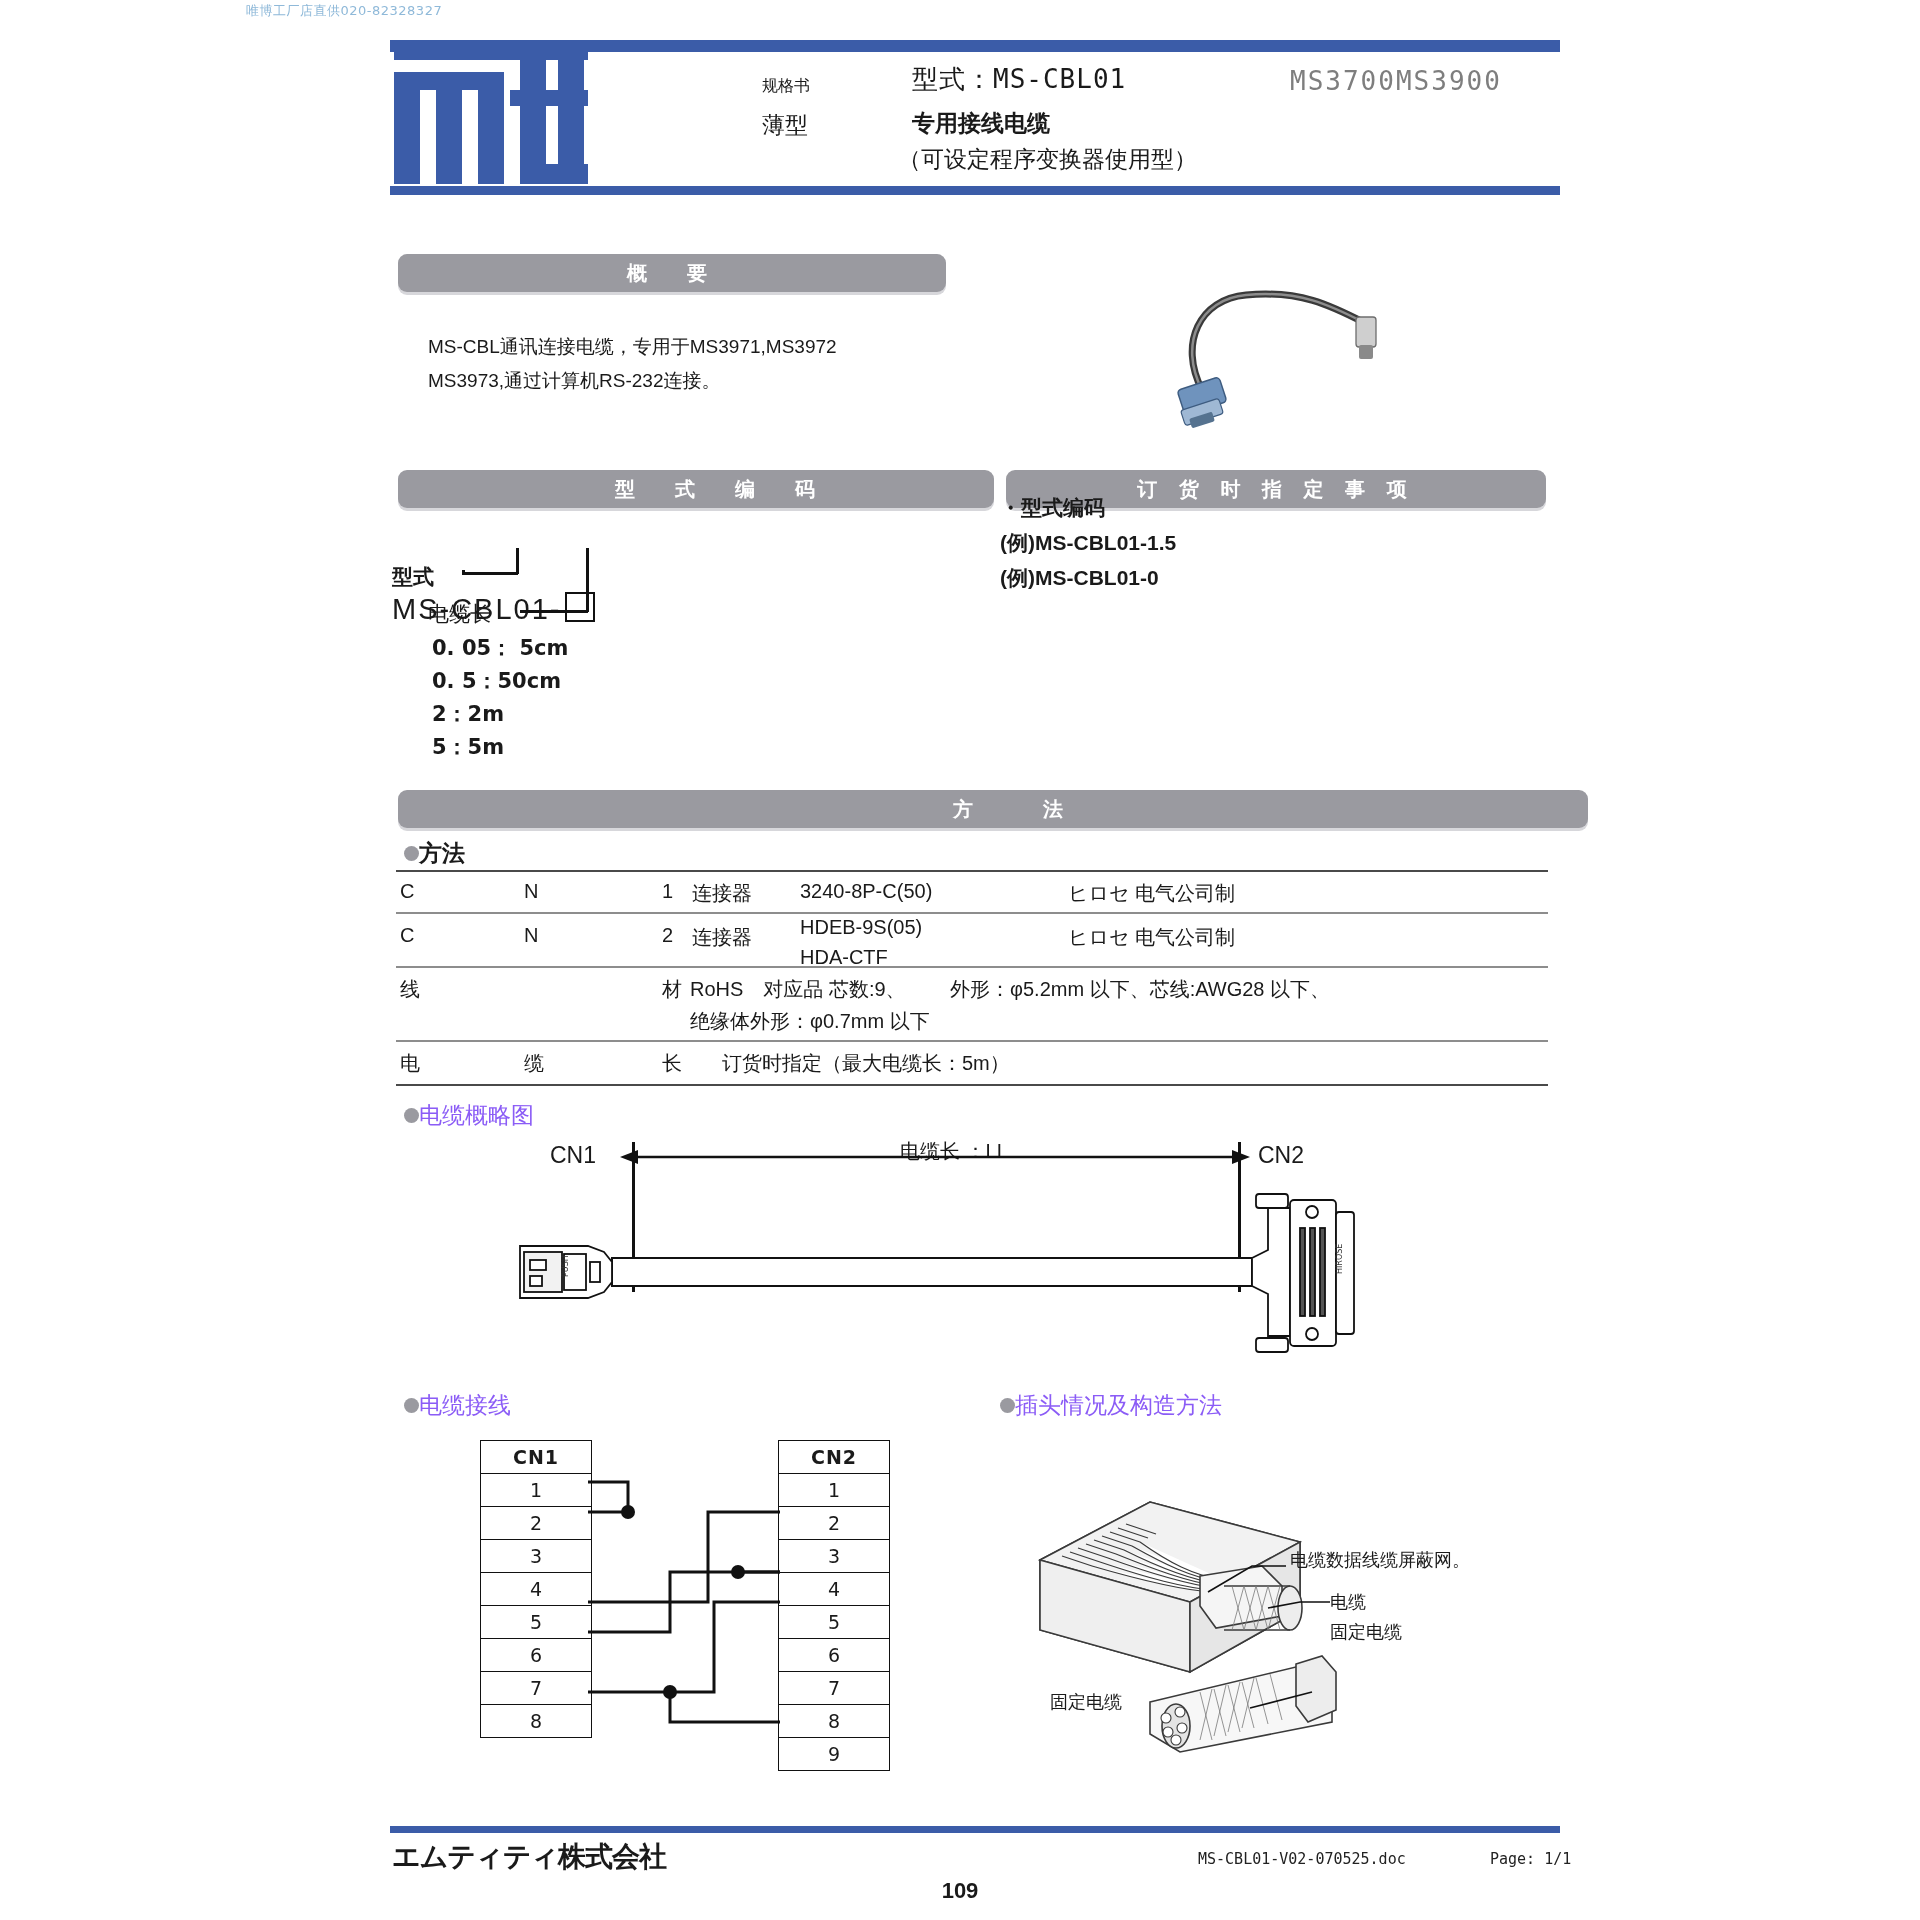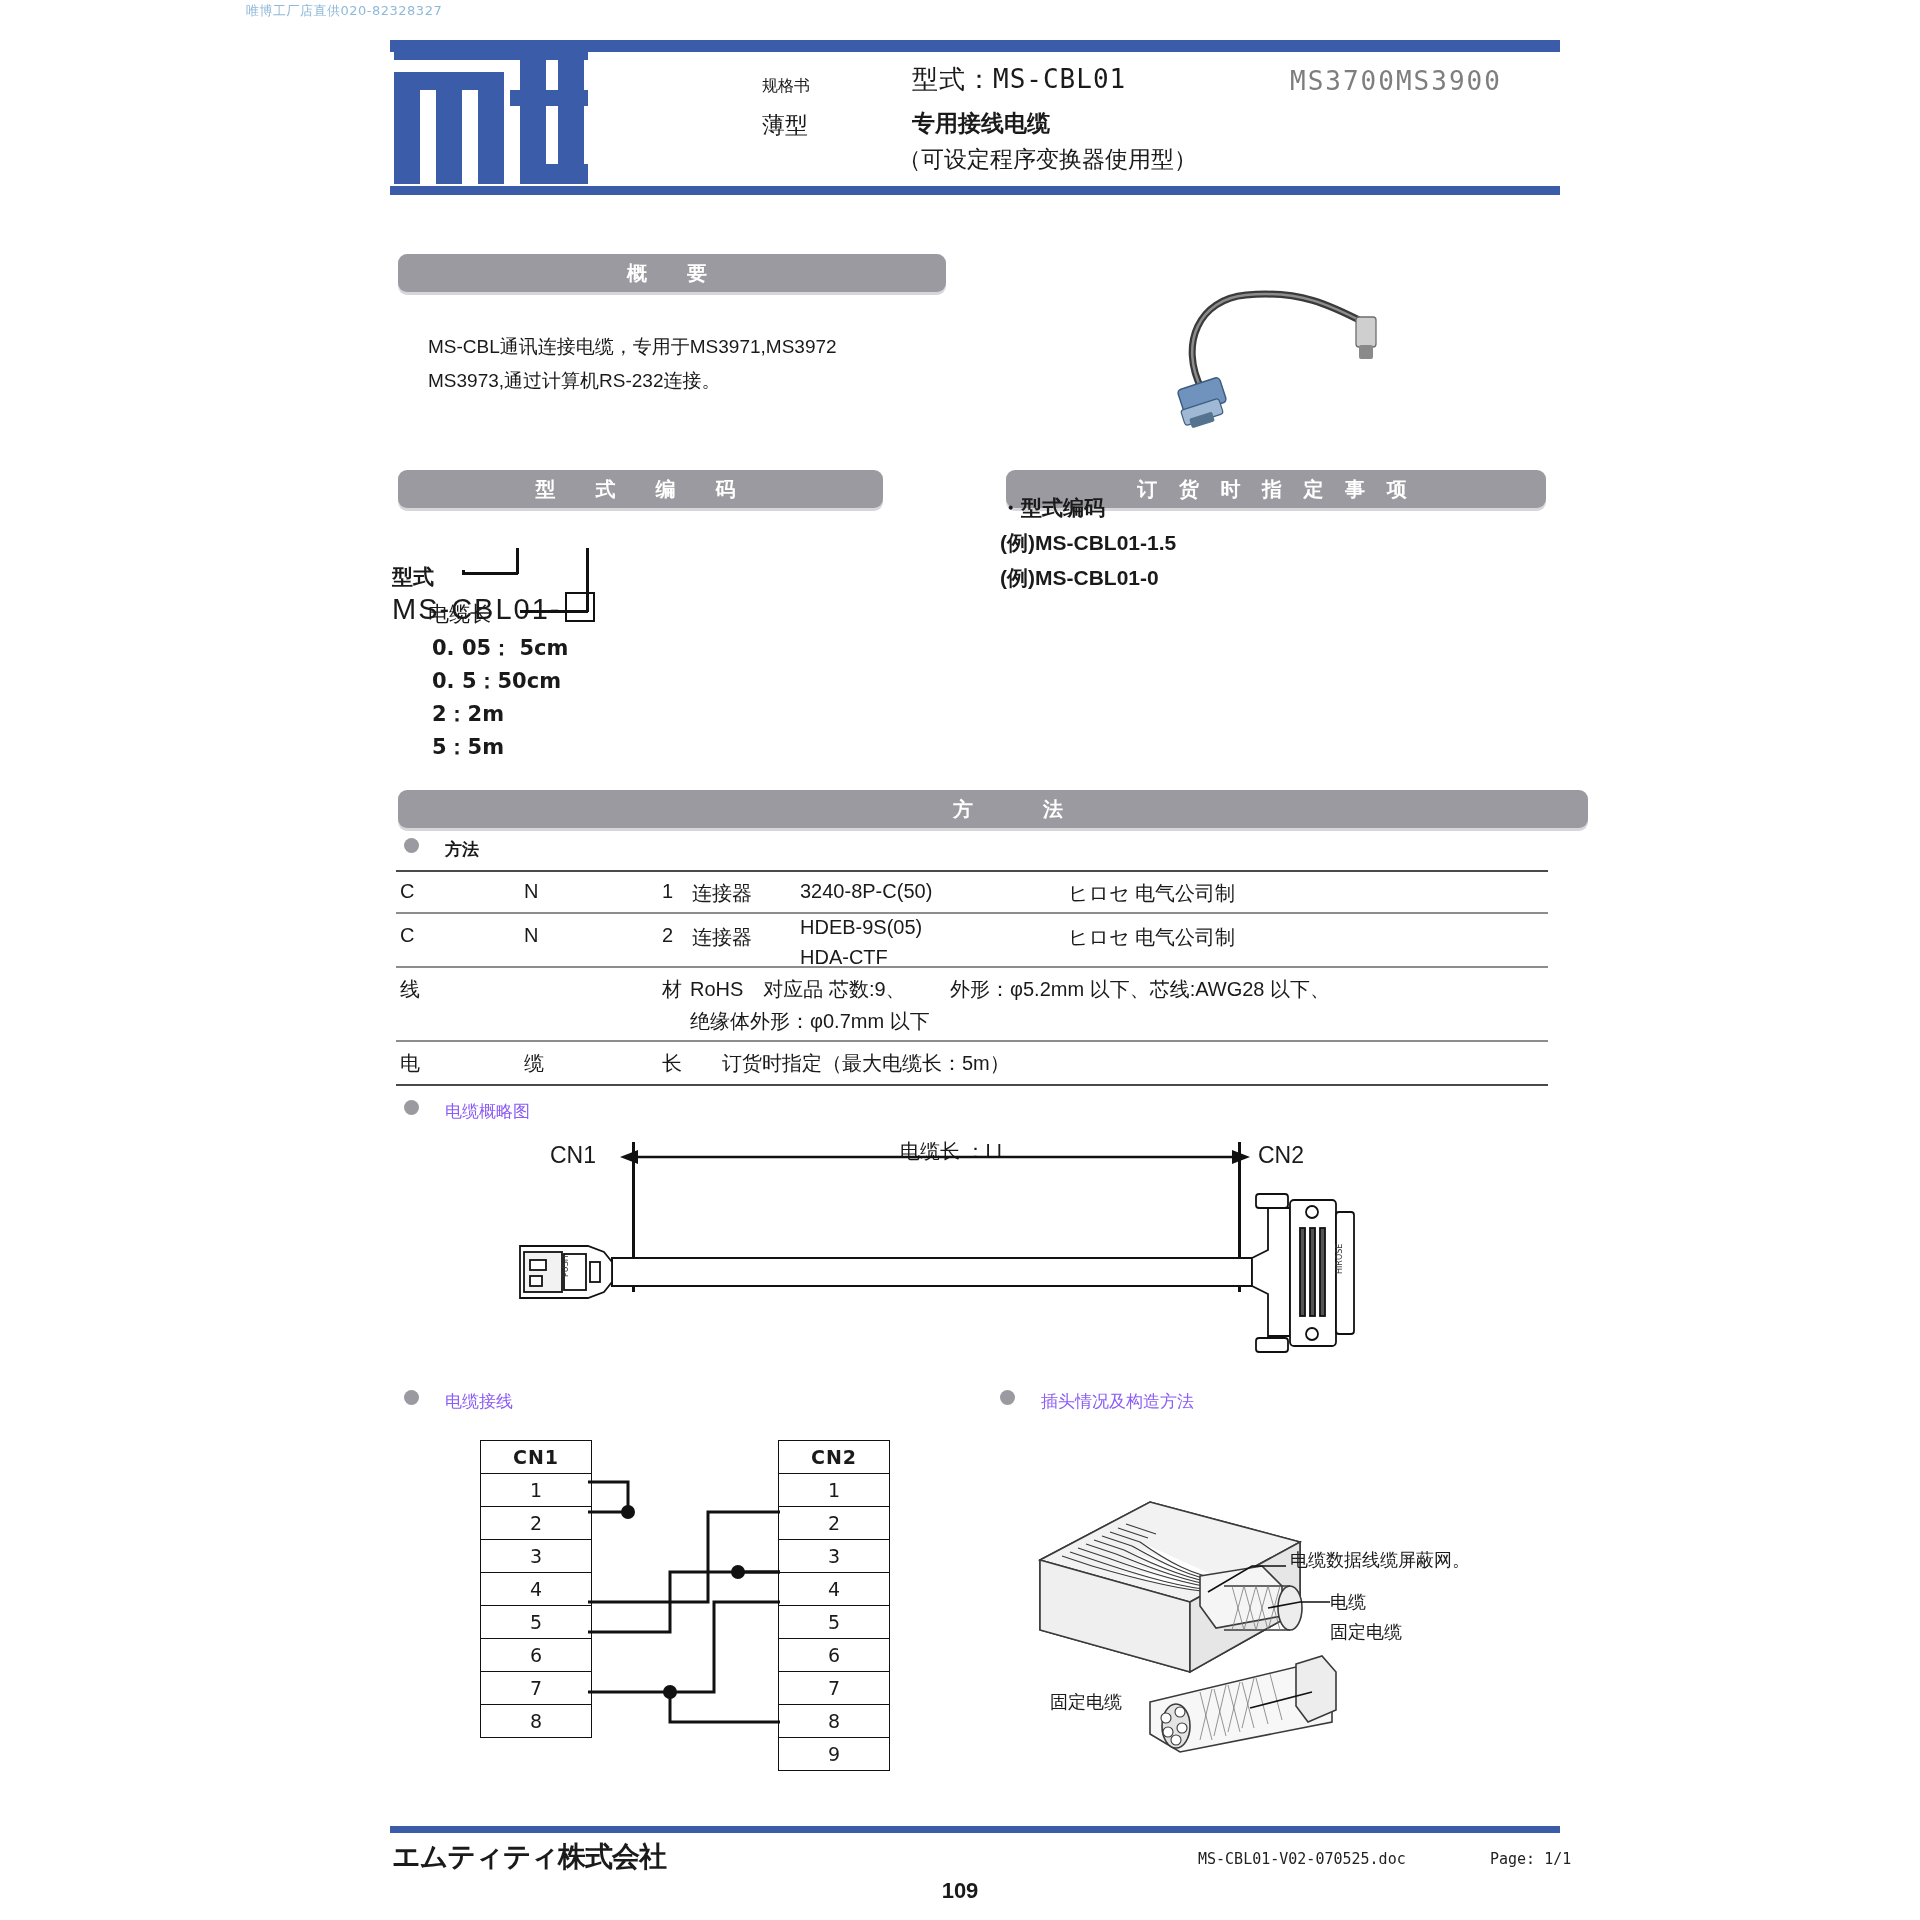--- a/index.html
+++ b/index.html
@@ -58,21 +58,21 @@
            font-family:"DejaVu Sans",sans-serif;font-weight:600;}
   .lead{position:absolute;background:#111;}
 
   
   .ord{position:absolute;left:1000px;top:490px;font-size:21px;line-height:35px;white-space:pre-line;font-weight:600;}
 
   
   .photo{position:absolute;left:1160px;top:265px;width:230px;height:160px;}
 
   
-  .bullet-head{position:absolute;font-size:17px;font-weight:700;display:flex;align-items:flex-start;gap:26px;}
+  .bullet-head{position:absolute;font-size:23px;font-weight:700;display:flex;align-items:center;gap:0;}
   .bullet-head .dot{width:15px;height:15px;border-radius:50%;background:#9a9aa0;display:inline-block;}
   .bullet-head.light{font-weight:400;color:#8b5cf6;}
   .rowline{position:absolute;background:#4a4a4a;height:2px;}
   .rowline.thin{background:#8d8d8d;height:1.5px;}
 
   
   .pintbl{position:absolute;border-collapse:collapse;}
   .pintbl td{
     width:108px;height:30px;border:1.5px solid #111;
     text-align:center;font-size:19px;background:#fff;
@@ -144,21 +144,21 @@
         <rect x="30" y="150" width="24" height="10" rx="2" fill="#55728f" transform="rotate(-18 42 155)"></rect>
       </g>
 
       <g>
         <rect x="196" y="52" width="20" height="30" rx="3" fill="#cfcfcf" stroke="#6d6d6d" stroke-width="1.3"></rect>
         <rect x="199" y="80" width="14" height="14" rx="2" fill="#8a8a8a"></rect>
       </g>
     </svg>
   </div>
 
-  <div class="bar" style="left:398px;top:470px;width:485px;height:38px;">型　式　编　码</div>
+  <div class="bar" style="left:398px;top:470px;width:548px;height:38px;padding-left:48px;">型　式　编　码</div>
 
   <div class="mc-code">
     <span>MS-CBL01-</span><span class="mc-box"></span>
   </div>
 
   <div class="mc-lab1">型式</div>
   <div class="mc-lab2">电缆长</div>
 
   <div class="lead" style="left:462px;top:570px;width:2.5px;height:2px;"></div>
   <div class="lead" style="left:462px;top:572px;width:56px;height:2.5px;"></div>

